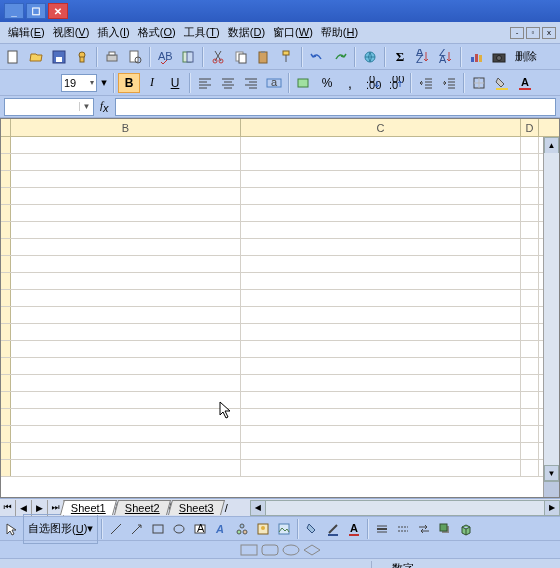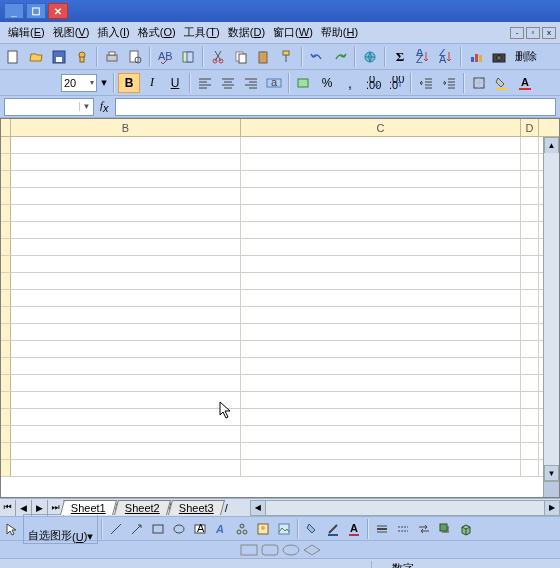--- a/index.html
+++ b/index.html
@@ -45,21 +45,21 @@
 .tab-nav-btn { width: 16px; height: 16px; display: flex; align-items: center; justify-content: center; font-size: 9px; border-right: 1px solid #a0a0a0; }
 .sheet-tab { padding: 1px 8px; background: #fff; border: 1px solid #808080; border-bottom: none; border-top-left-radius: 0; transform: skewX(-15deg); margin-left: -2px; }
 .sheet-tab span { display: inline-block; transform: skewX(15deg); text-decoration: underline; }
 .sheet-tab.active { background: #fff; font-weight: normal; }
 .sheet-tab.inactive { background: #e8e8e8; }
 .hscroll { flex: 1; height: 16px; display: flex; margin-left: 20px; }
 .hscroll .arrow { width: 16px; background: #c8d4e8; border: 1px solid #9aa; display: flex; align-items: center; justify-content: center; font-size: 8px; }
 .hscroll .track { flex: 1; background: #dce4f0; border-top: 1px solid #9aa; border-bottom: 1px solid #9aa; }
 .draw-toolbar { height: 24px; background: #b9cdf0; display: flex; align-items: center; padding: 0 2px; border-top: 1px solid #9eb2d8; gap: 1px; }
 .draw-btn { width: 20px; height: 20px; display: flex; align-items: center; justify-content: center; }
-.autoshape { padding: 0 4px; border: 1px solid #90a8d0; height: 30px; display: flex; align-items: flex-end; }
+.autoshape { padding: 0 4px; border: 1px solid #90a8d0; height: 30px; display: flex; align-items: center; }
 .statusbar { height: 20px; background: #c6d6f0; display: flex; align-items: center; padding: 0 6px; border-top: 1px solid #9eb2d8; }
 .status-cell { padding: 0 20px; border-left: 1px solid #a0b0d0; margin-left: auto; margin-right: 120px; }
 .cursor-icon { position: absolute; left: 218px; top: 282px; pointer-events: none; font-size: 16px; color: #000; }
 svg { display: block; }
 </style>
 </head>
 <body>
 
 <div class="titlebar">
   <div class="titlebar-btns">
@@ -202,21 +202,21 @@
         <rect x="2" y="5" width="12" height="8" fill="#444" stroke="#222"></rect>
         <circle cx="8" cy="9" r="2.5" fill="#666" stroke="#222"></circle>
       </svg>
     </div>
   <span class="tb-text">删除</span>
 </div>
 
 <div class="formatbar">
   <div style="width:58px"></div>
   <div class="font-size-box">
-    <span>20</span>
+    <span>19</span>
       <span class="dd">▾</span>
   </div>
   <div class="tb-btn" style="width:12px">▾</div>
   <div class="tb-sep"></div>
   <div class="fmt-btn active">
       <b style="font-size:12px;">B</b>
     </div>
   <div class="fmt-btn">
       <i style="font-size:12px;font-family:serif;">I</i>
     </div>

